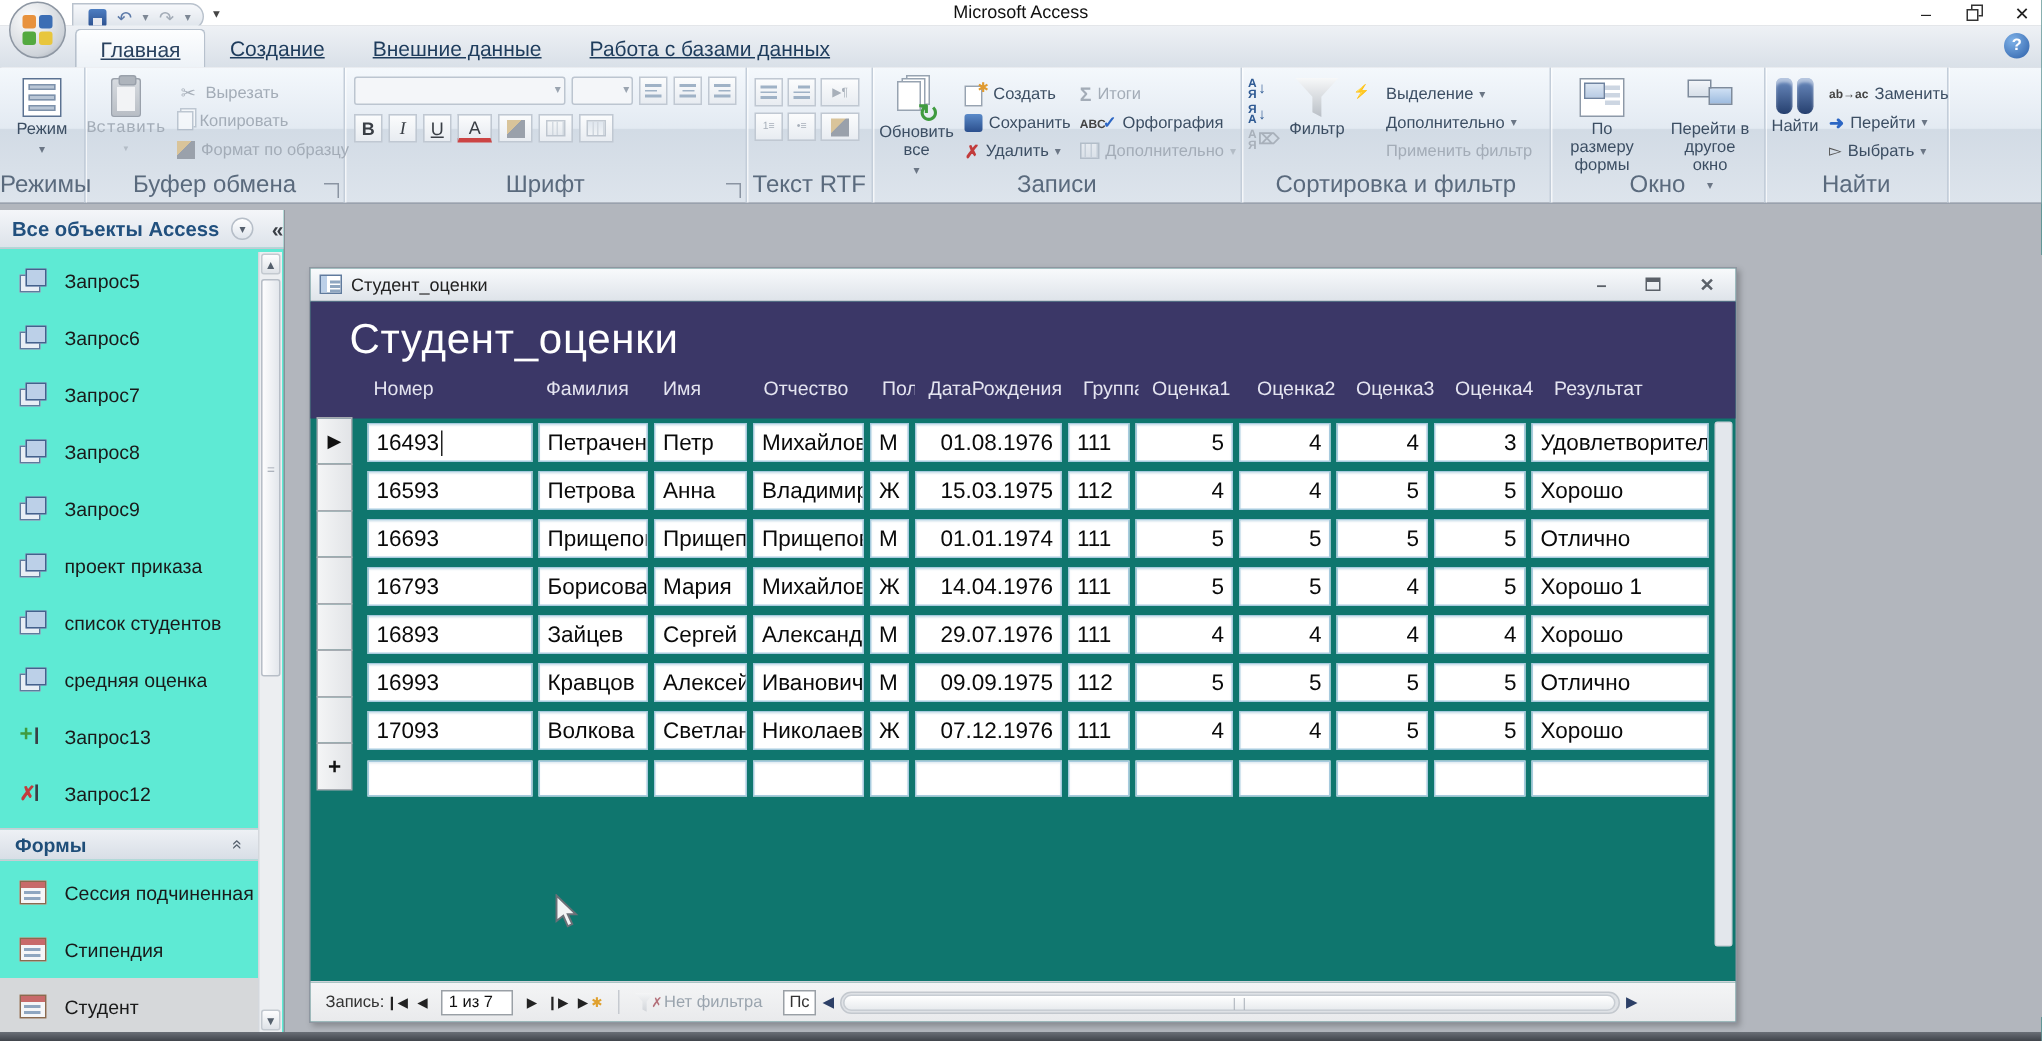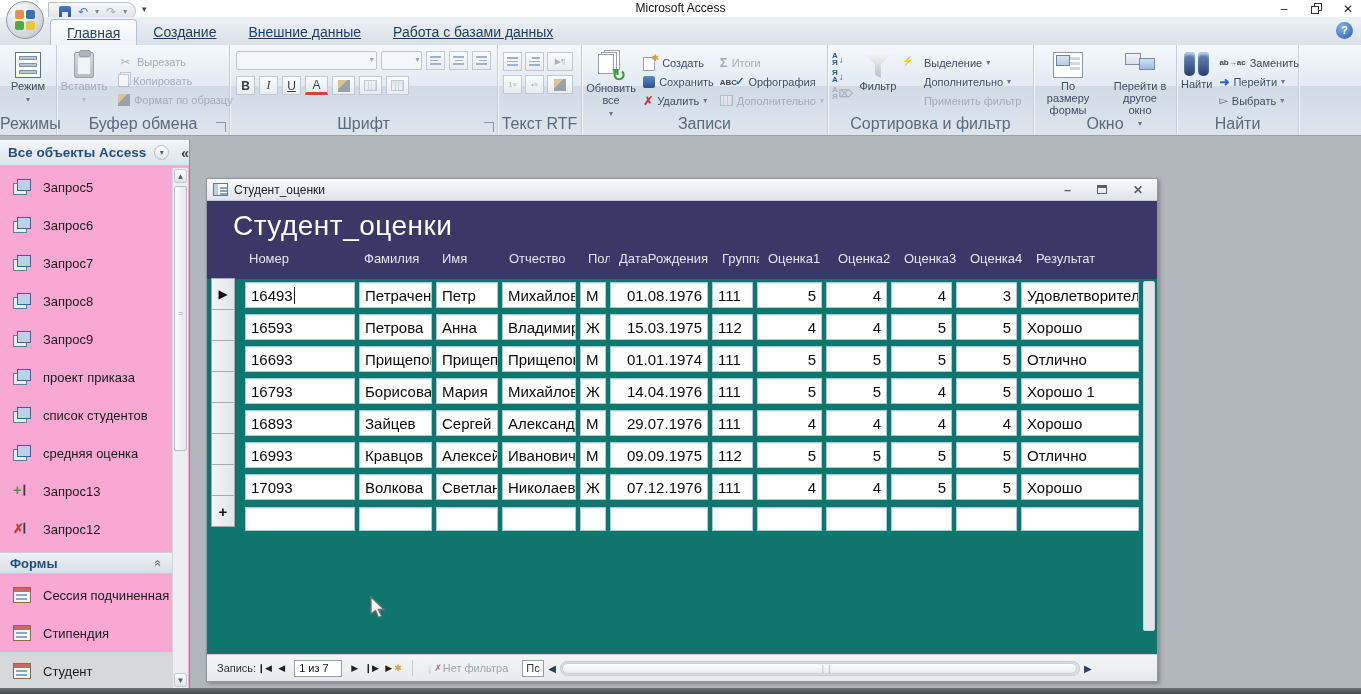--- a/index.html
+++ b/index.html
@@ -45,21 +45,21 @@
   
   .ribbon { position:absolute; left:0; top:45px; width:100%; height:91px;
             background:linear-gradient(#f4f8fc 0%, #e3eaf2 45%, #d2dbe5 46%, #dde4ec 100%);
             border-bottom:1px solid #99a1ad; display:flex; }
   .rgroup { position:relative; height:100%; border-right:1px solid #c3cdd9; box-shadow:1px 0 0 rgba(255,255,255,.7); padding-top:3px; }
   .rg-label { position:absolute; bottom:2px; left:0; width:100%; text-align:center; font-size:16px; color:#5a6a7d; }
   .launcher { position:absolute; right:3px; bottom:3px; width:10px; height:10px; border-left:1px solid #8a94a2;
               border-bottom:1px solid #8a94a2; transform:rotate(180deg); font-size:7px; color:#8a94a2; }
   .bigbtn { display:flex; flex-direction:column; align-items:center; gap:2px; font-size:11px; color:#3c4e63;
             padding:4px 4px 0; text-align:center; line-height:12px; cursor:default; }
-  .bigbtn.dis { color:#a3acb7; }
+  .bigbtn.dis { color:#a3acb7;font-family:Liberation Mono, monospace; }
   .smallbtn { display:flex; align-items:center; gap:4px; font-size:11px; color:#3c4e63; height:19px; padding:0 3px; white-space:nowrap; cursor:default; }
   .smallbtn.dis { color:#a3acb7; }
   .dd { font-size:8px; color:#6b7685; }
   .dis .dd { color:#b3bcc6; }
 
   .icon16 { width:15px; height:15px; display:inline-flex; align-items:center; justify-content:center; font-size:12px; }
   
   .mode-ic { width:26px; height:26px; border:1px solid #5b7292; background:#fff; display:flex; flex-direction:column; gap:3px; padding:3px; }
   .mode-ic i { height:4px; background:#b9c6d6; border:1px solid #7e92ab; }
   
@@ -109,21 +109,21 @@
   .cascade-ic i:nth-child(1){ left:0; top:1px; }
   .cascade-ic i:nth-child(2){ right:0; top:6px; background:linear-gradient(#cfe0f4,#9dbbdf); }
   
   .binoc { display:flex; gap:3px; }
   .binoc i { width:11px; height:24px; background:linear-gradient(#6c8cc0,#26406f); border-radius:4px 4px 5px 5px; box-shadow:inset 0 3px 2px rgba(255,255,255,.5); }
   .replace-ic { font-size:8px; font-weight:bold; color:#444; }
   .goto-ic { color:#2c66c4; font-size:12px; font-weight:bold; }
   .select-ic { font-size:11px; color:#555; }
 
   
-  .navpane { position:absolute; left:0; top:140px; width:190px; bottom:6px; background:#f9a8d4; border-right:1px solid #8b9098; }
+  .navpane { position:absolute; left:0; top:140px; width:190px; bottom:6px; background:#5eead4; border-right:1px solid #8b9098; }
   .navpane-header { position:absolute; left:0; top:0; width:100%; height:26px;
                     background:linear-gradient(#f4f6f9,#dde3ea); border-bottom:1px solid #c3cad2;
                     display:flex; align-items:center; padding-left:8px; }
   .navpane-title { font-size:13.5px; font-weight:bold; color:#21507e; flex:0 0 auto; }
   .navpane-dd { margin-left:8px; width:17px; height:15px; border:1px solid #b6bec8; border-radius:8px;
                 background:linear-gradient(#fff,#dfe5ec); font-size:8px; color:#55606d; text-align:center; line-height:14px; }
   .navpane-collapse { margin-left:12px; font-size:14px; color:#3a3f46; font-weight:bold; }
   .nav-list { position:absolute; left:0; top:28px; width:172px; }
   .nav-item { height:38px; display:flex; align-items:center; padding-left:13px; gap:12px; }
   .nav-item.selected { background:#d6d8da; }

